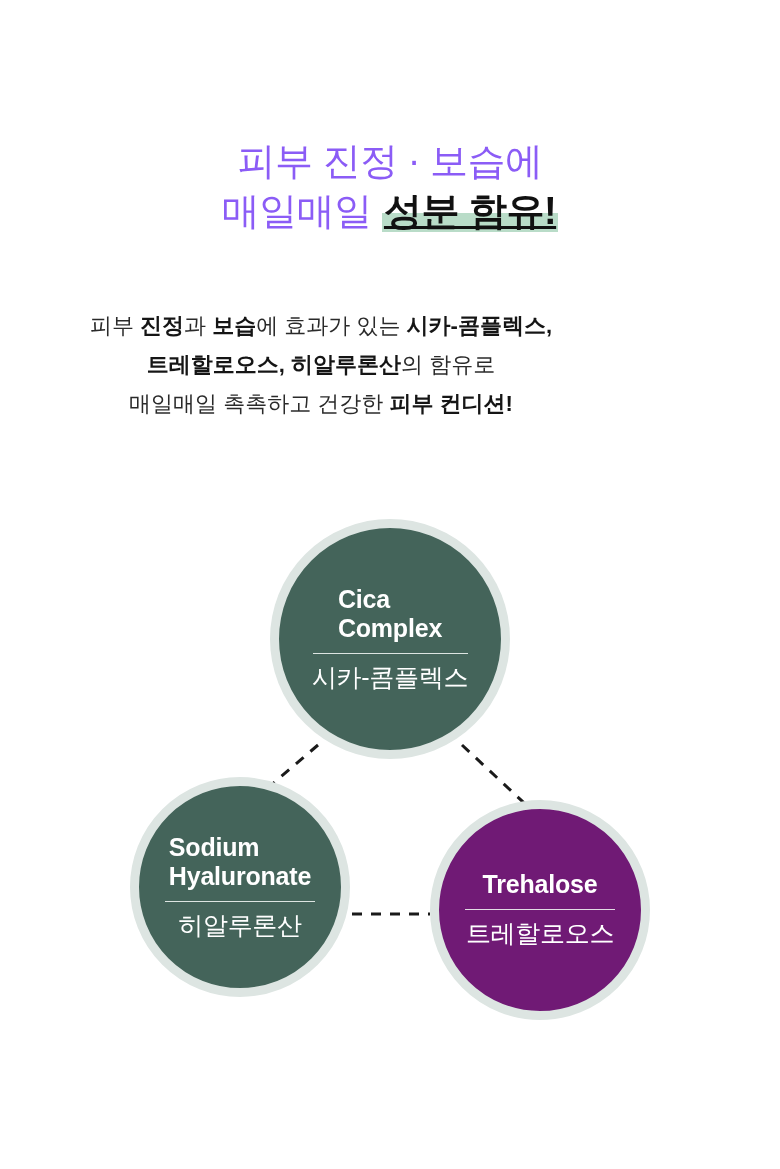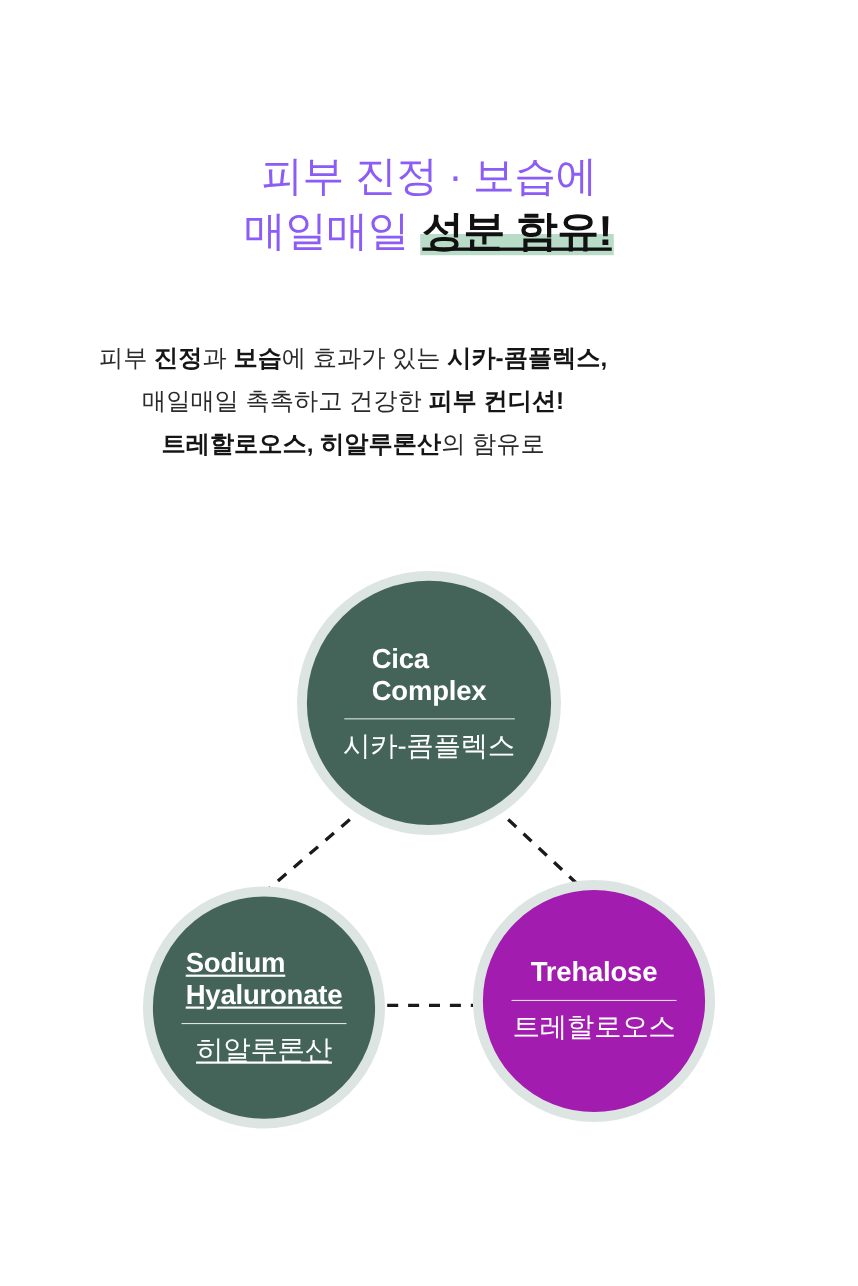--- a/index.html
+++ b/index.html
@@ -86,26 +86,25 @@
   .node.top {
     left: 270px;
     top: 9px;
     width: 240px;
     height: 240px;
     border: 9px solid #dde5e2;
     background-clip: padding-box;
   }
   .node.left {
     left: 130px;
-    top: 296px;
+    top: 267px;
     width: 220px;
     height: 220px;
     border: 9px solid #dde5e2;
     background-clip: padding-box;
-    text-decoration: underline;
   }
   .node.right {
     left: 430px;
     top: 290px;
     width: 220px;
     height: 220px;
     border: 9px solid #dde5e2;
     background-clip: padding-box;
   }
   .node-en {
@@ -140,24 +139,24 @@
   <div class="headline-line">
     <span class="hl-light">매일매일 </span><span class="hl-mark" style="--hl-color: #b9dcc8;">성분 함유!</span>
   </div>
 </div>
 
 <div class="subcopy">
   <div class="sub-line">
     <span class="sc-light">피부 </span><span class="sc-bold">진정</span><span class="sc-light">과 </span><span class="sc-bold">보습</span><span class="sc-light">에 효과가 있는 </span><span class="sc-bold">시카-콤플렉스,</span>
   </div>
   <div class="sub-line">
-    <span class="sc-light">매일매일 촉촉하고 건강한 </span><span class="sc-bold">피부 컨디션!</span>
+    <span class="sc-bold">트레할로오스, 히알루론산</span><span class="sc-light">의 함유로</span>
   </div>
   <div class="sub-line">
-    <span class="sc-bold">트레할로오스, 히알루론산</span><span class="sc-light">의 함유로</span>
+    <span class="sc-light">매일매일 촉촉하고 건강한 </span><span class="sc-bold">피부 컨디션!</span>
   </div>
 </div>
 
 <div class="diagram">
 
   <svg class="connectors" viewBox="0 0 780 530" width="780" height="530" aria-hidden="true">
     <line x1="318" y1="235" x2="242" y2="300" stroke="#1a1a1a" stroke-width="3" stroke-dasharray="10 9" stroke-linecap="butt"></line>
     <line x1="462" y1="235" x2="537" y2="305" stroke="#1a1a1a" stroke-width="3" stroke-dasharray="10 9" stroke-linecap="butt"></line>
     <line x1="352" y1="404" x2="430" y2="404" stroke="#1a1a1a" stroke-width="3" stroke-dasharray="10 9" stroke-linecap="butt"></line>
   </svg>
@@ -173,21 +172,21 @@
 
   <div class="node left" style="background: rgb(68, 100, 90); border-color: rgb(221, 229, 226);">
     <div class="node-en">
       <span>Sodium</span><br>
       <span>Hyaluronate</span>
     </div>
     <div class="node-divider"></div>
     <div class="node-kr">히알루론산</div>
   </div>
 
-  <div class="node right" style="background: #a21caf; border-color: rgb(221, 229, 226);">
+  <div class="node right" style="background: #701a75; border-color: rgb(221, 229, 226);">
     <div class="node-en">
       <span>Trehalose</span>
     </div>
     <div class="node-divider"></div>
     <div class="node-kr">트레할로오스</div>
   </div>
 
 </div>
 
 </body></html>

